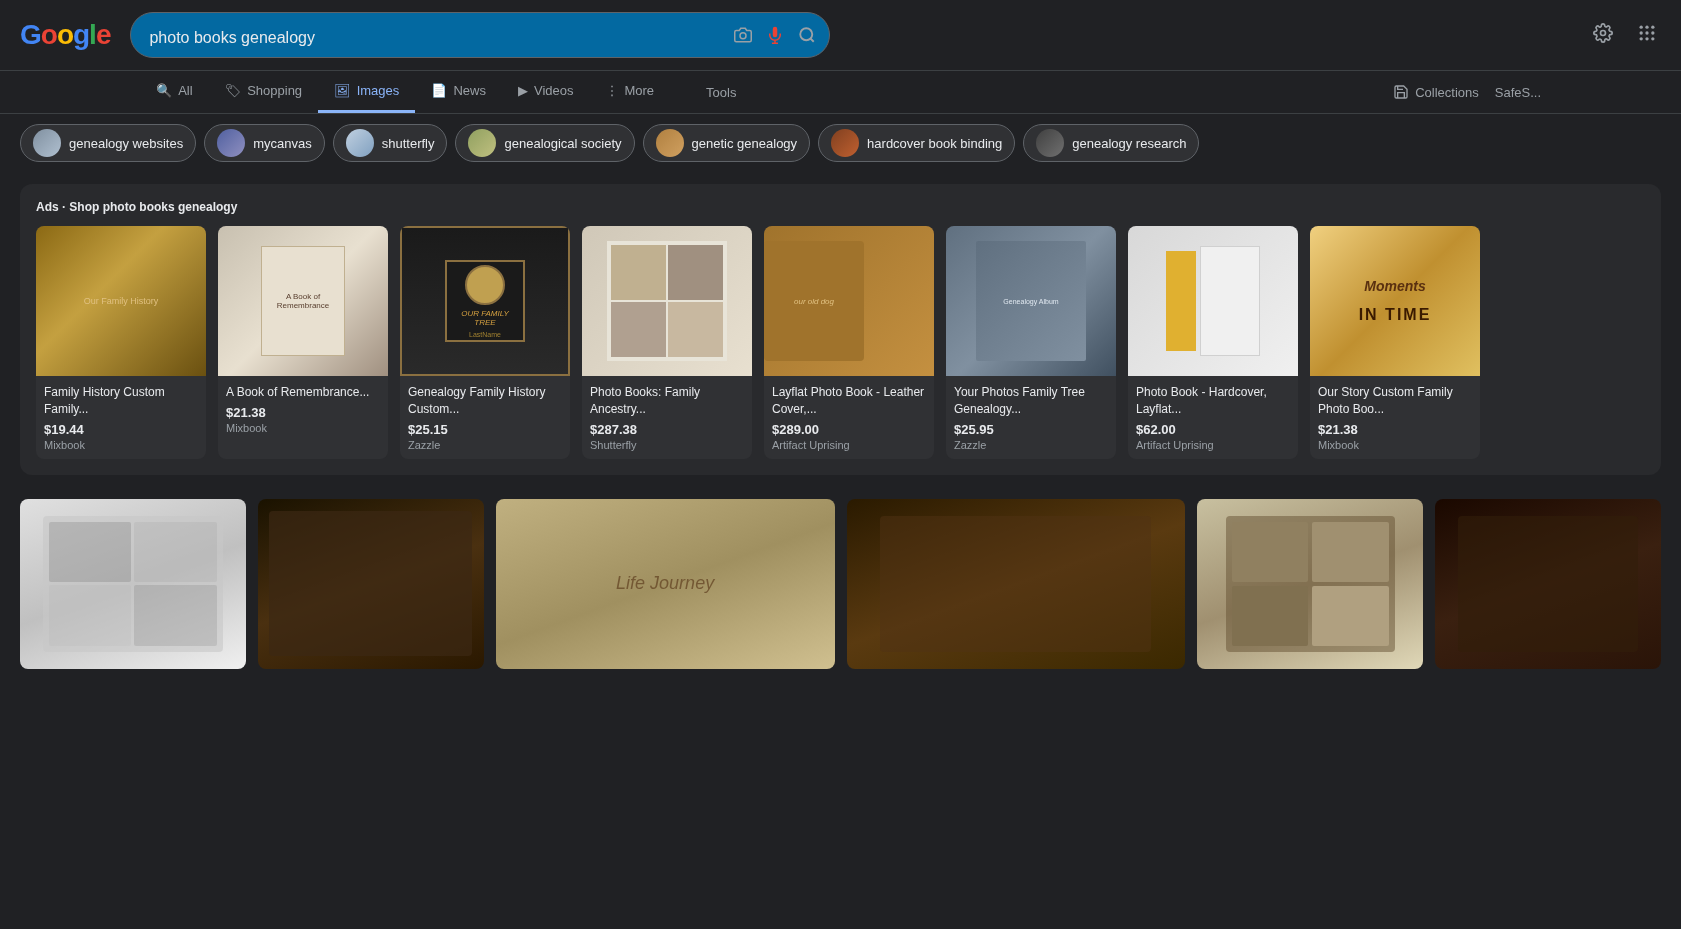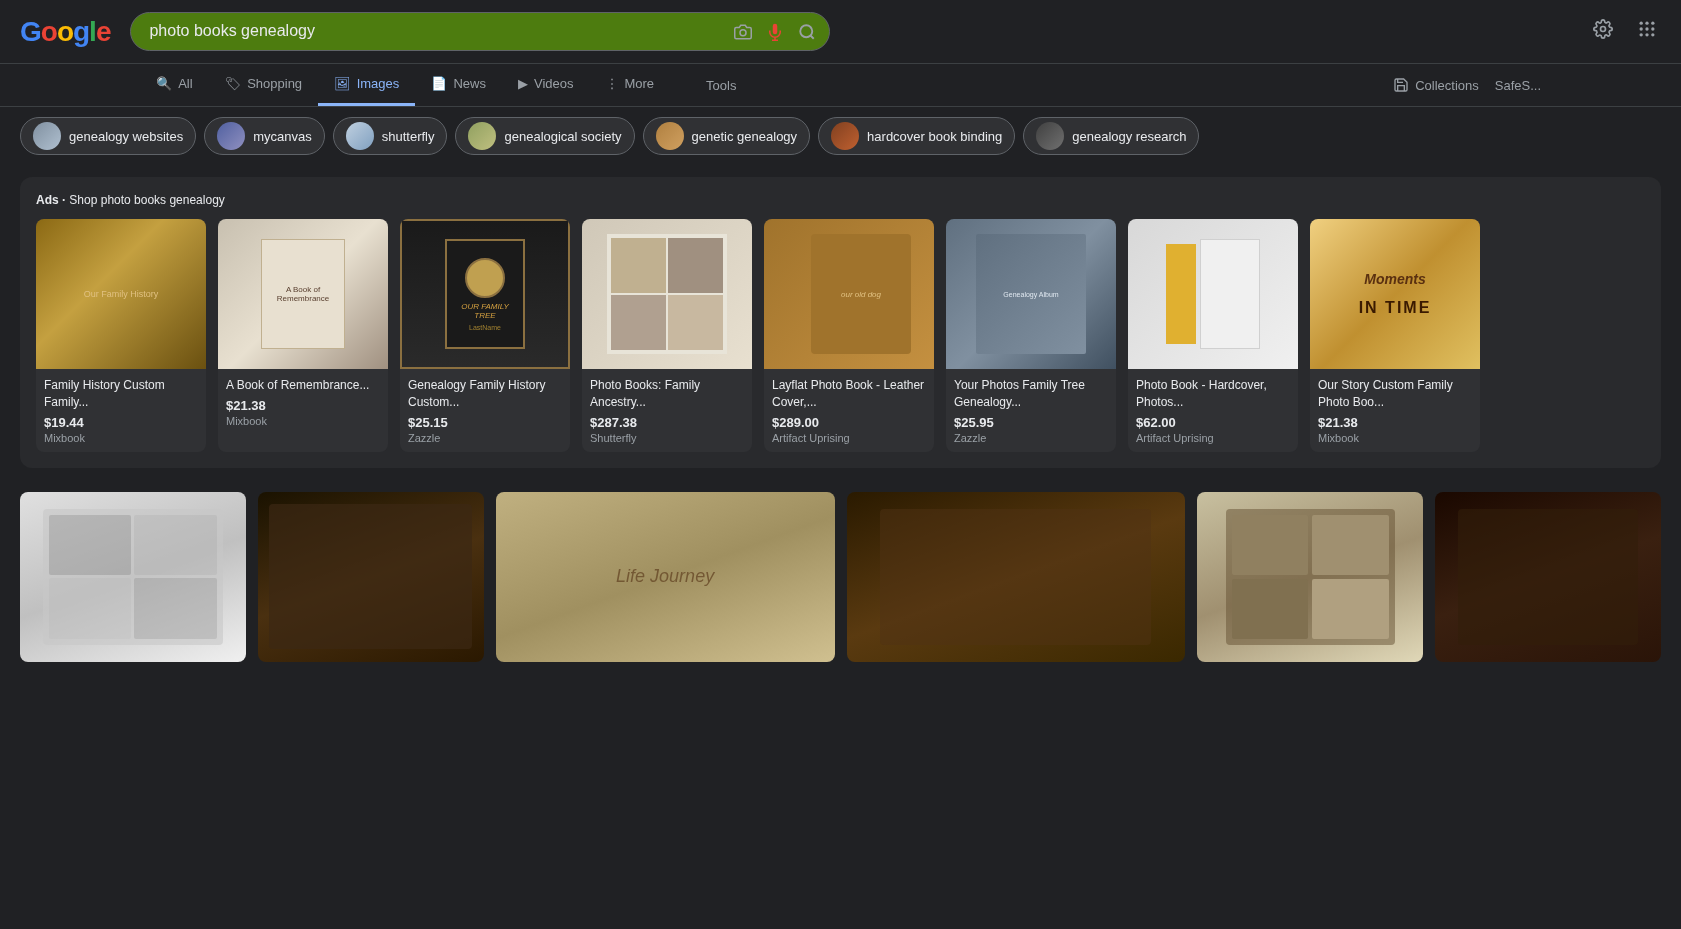--- a/index.html
+++ b/index.html
@@ -29,24 +29,24 @@
       flex-shrink: 0;
     }
 
     .search-bar-wrapper {
       flex: 1;
       max-width: 700px;
       position: relative;
     }
     .search-bar {
       width: 100%;
-      background: #4d7c0f;
+      background: #0369a1;
       border: 1px solid #5f6368;
       border-radius: 24px;
-      padding: 9px 50px 10px 18px;
+      padding: 16px 50px 10px 18px;
       color: #e8eaed;
       font-size: 16px;
       outline: none;
       display: flex;
       align-items: flex-end;
     }
     .search-bar input {
       background: transparent;
       border: none;
       color: #e8eaed;
@@ -428,21 +428,21 @@
     <span>hardcover book binding</span>
   </div>
   <div class="chip">
     <div class="chip-img chip-research"></div>
     <span>genealogy research</span>
   </div>
 </div>
 
 <div class="ads-section">
   <div class="ads-title">
-    <span>Ads · </span><span style="font-weight:normal;color:#e8eaed;">Shop photo books genealogy</span>
+    <span>Ads · </span><span style="font-weight:bold;color:#e8eaed;">Shop photo books genealogy</span>
   </div>
   <div class="products-grid">
 
     <div class="product-card">
       <div class="product-img-block prod-img-1">
         <span style="font-size:9px;color:#e0c080;text-align:center;padding:4px;">Our Family History</span>
       </div>
       <div class="product-info">
         <div class="product-name">Family History Custom Family...</div>
         <div class="product-price">$19.44</div>
@@ -456,21 +456,21 @@
       </div>
       <div class="product-info">
         <div class="product-name">A Book of Remembrance...</div>
         <div class="product-price">$21.38</div>
         <div class="product-store">Mixbook</div>
       </div>
     </div>
 
     <div class="product-card">
       <div class="product-img-block prod-img-3">
-        <div style="width:80px;height:110px;background:#1a1a1a;border:2px solid #8B7040;display:flex;flex-direction:column;align-items:center;justify-content:center;font-size:8px;color:#d4a040;text-align:center;gap:4px;">
+        <div style="width:80px;height:82px;background:#1a1a1a;border:2px solid #8B7040;display:flex;flex-direction:column;align-items:center;justify-content:center;font-size:8px;color:#d4a040;text-align:center;gap:4px;">
           <div style="width:40px;height:40px;border-radius:50%;background:#c0a050;border:2px solid #8B7040;"></div>
           <div style="font-style:italic;">OUR FAMILY<br>TREE</div>
           <div style="font-size:7px;color:#a08030;">LastName</div>
         </div>
       </div>
       <div class="product-info">
         <div class="product-name">Genealogy Family History Custom...</div>
         <div class="product-price">$25.15</div>
         <div class="product-store">Zazzle</div>
       </div>
@@ -486,21 +486,21 @@
         </div>
       </div>
       <div class="product-info">
         <div class="product-name">Photo Books: Family Ancestry...</div>
         <div class="product-price">$287.38</div>
         <div class="product-store">Shutterfly</div>
       </div>
     </div>
 
     <div class="product-card">
-      <div class="product-img-block prod-img-5" style="display:flex;align-items:center;justify-content:center;padding-left:24px;">
+      <div class="product-img-block prod-img-5" style="display:flex;align-items:center;">
         <div style="width:100px;height:120px;background:#A0732C;border-radius:4px;display:flex;align-items:center;justify-content:center;font-size:8px;color:#e0c080;font-style:italic;text-align:center;">our old dog</div>
       </div>
       <div class="product-info">
         <div class="product-name">Layflat Photo Book - Leather Cover,...</div>
         <div class="product-price">$289.00</div>
         <div class="product-store">Artifact Uprising</div>
       </div>
     </div>
 
     <div class="product-card">
@@ -513,21 +513,21 @@
         <div class="product-store">Zazzle</div>
       </div>
     </div>
 
     <div class="product-card">
       <div class="product-img-block prod-img-7" style="display:flex;align-items:center;justify-content:center;gap:4px;">
         <div style="width:30px;height:100px;background:#e0b030;"></div>
         <div style="width:60px;height:110px;background:#f0f0f0;border:1px solid #d0d0d0;"></div>
       </div>
       <div class="product-info">
-        <div class="product-name">Photo Book - Hardcover, Photos...</div>
+        <div class="product-name">Photo Book - Hardcover, Layflat...</div>
         <div class="product-price">$62.00</div>
         <div class="product-store">Artifact Uprising</div>
       </div>
     </div>
 
     <div class="product-card">
       <div class="product-img-block prod-img-8" style="display:flex;align-items:center;justify-content:center;flex-direction:column;gap:12px;">
         <div style="font-size:14px;font-style:italic;color:#5a3010;font-weight:bold;">Moments</div>
         <div style="font-size:16px;font-weight:bold;color:#3a1a00;letter-spacing:2px;">IN TIME</div>
       </div>

